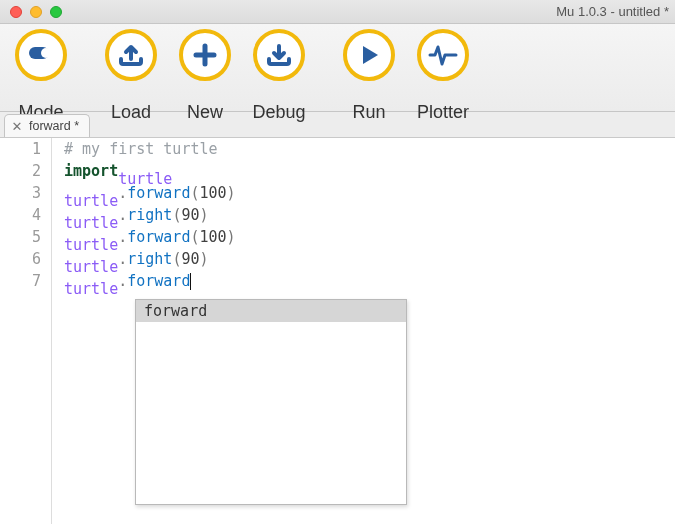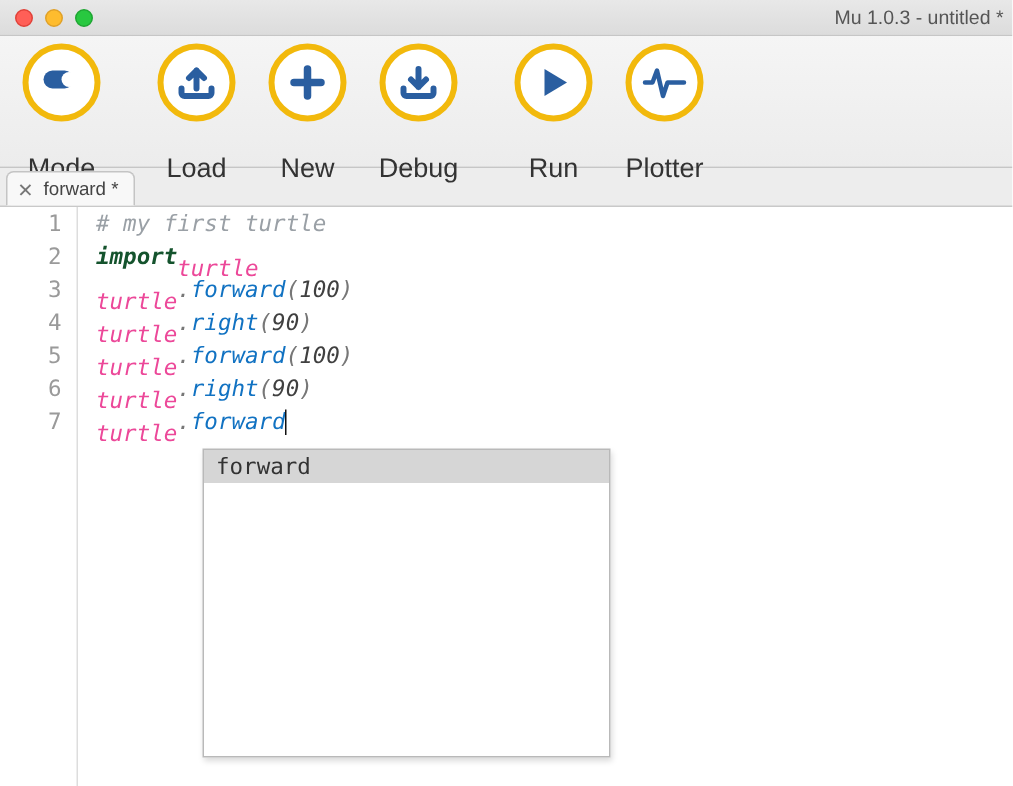--- a/index.html
+++ b/index.html
@@ -52,27 +52,26 @@
     position: relative; width: 100%; height: calc(524px - 24px - 88px - 26px);
     background: #fff;
   }
   .gutter {
     position: absolute; left: 0; top: 0; width: 52px; height: 100%;
     border-right: 1px solid #ddd; background: #fff;
   }
   .code {
     position: absolute; left: 52px; right: 0; top: 0; bottom: 0;
     padding-left: 12px;
-    font-style: italic;
   }
   .line { height: 22px; display: flex; align-items: center; font-family: "Menlo","Consolas",monospace; font-size: 15px; white-space: pre; }
   .ln { height: 22px; text-align: right; padding-right: 10px; color: #9a9a9a; font-family: "Menlo","Consolas",monospace; font-size: 15px; line-height: 22px; }
   .tok-comment { color: #9aa0a6; }
   .tok-kw { color: #14532d; font-weight: 600; }
-  .tok-id { color: #ec4899; margin-top: 16px; }
+  .tok-id { color: #8b5cf6; margin-top: 16px; }
   .tok-punc { color: #777; }
   .tok-call { color: #1172c2; }
   .tok-num { color: #404040; }
 
   .cursor {
     display: inline-block; width: 1px; height: 17px; background: #111; vertical-align: -3px;
   }
 
   .autocomplete {
     position: absolute; left: 135px; top: 161px;

